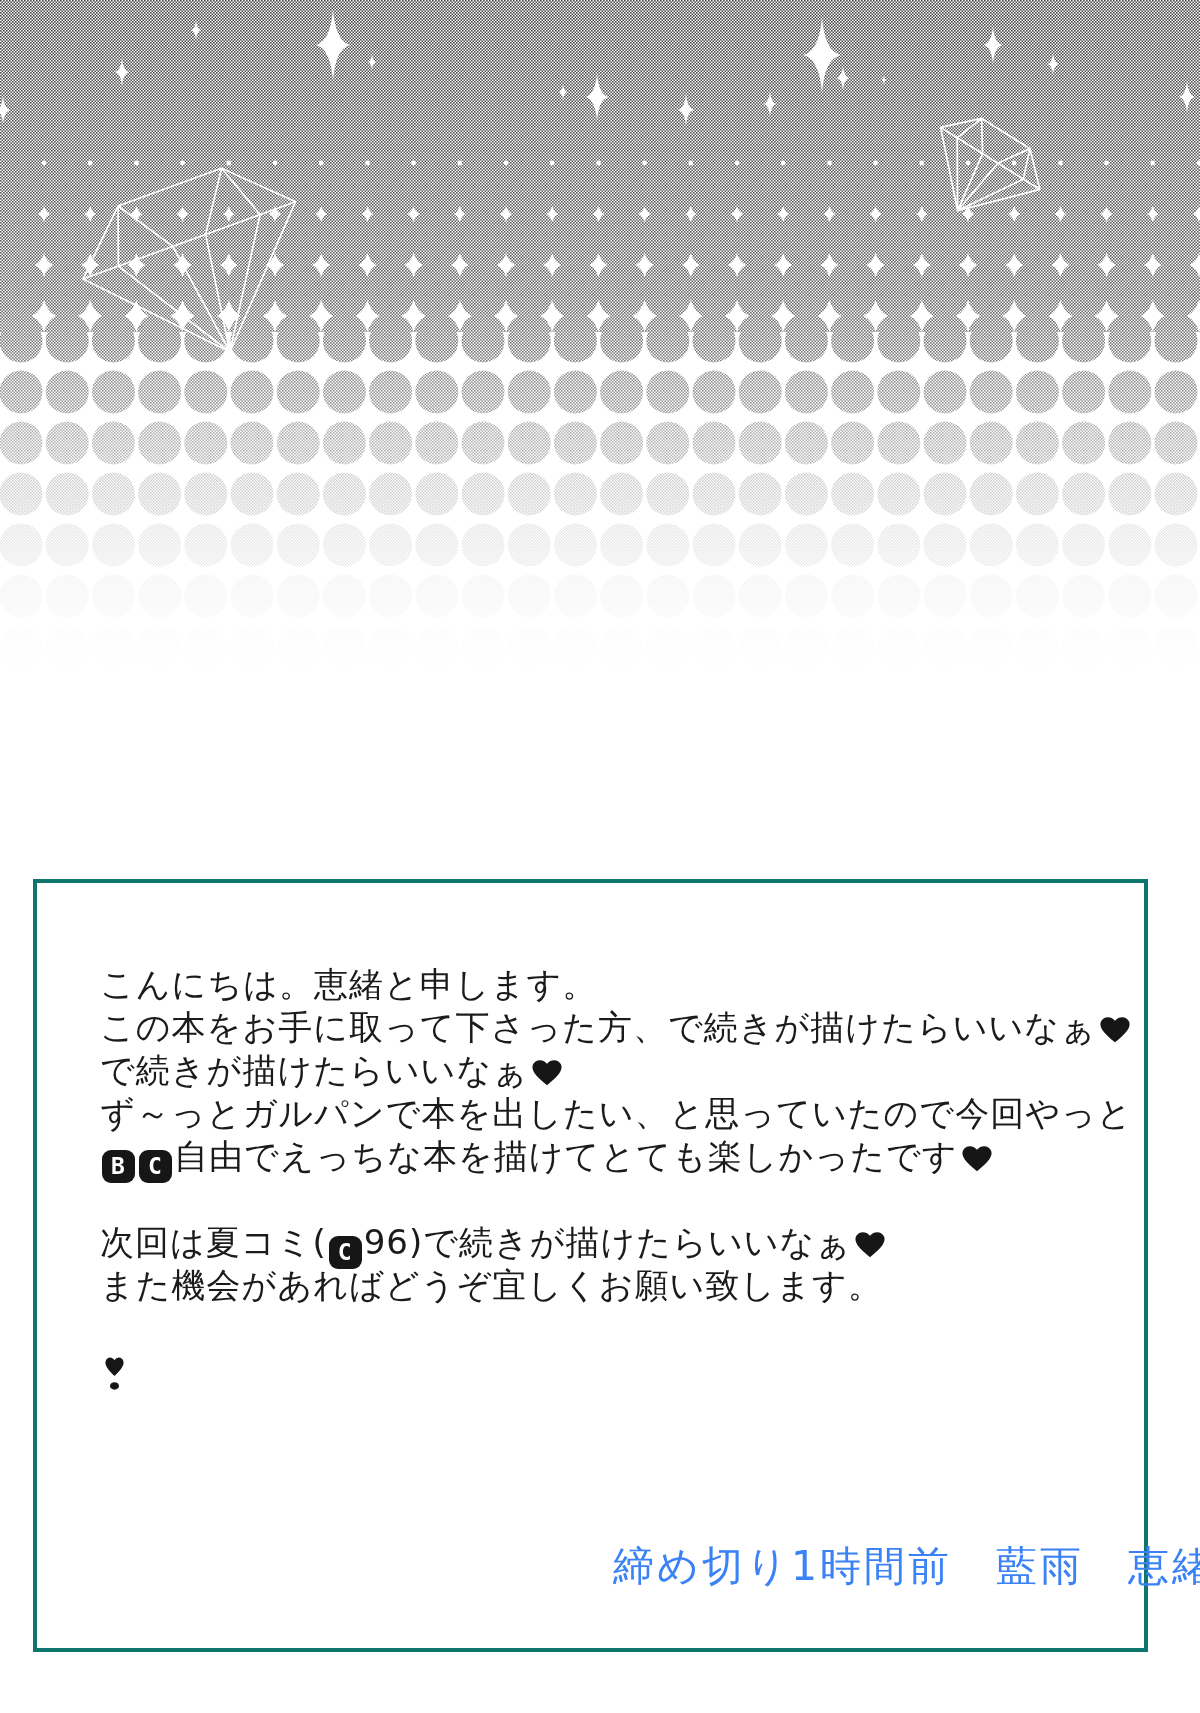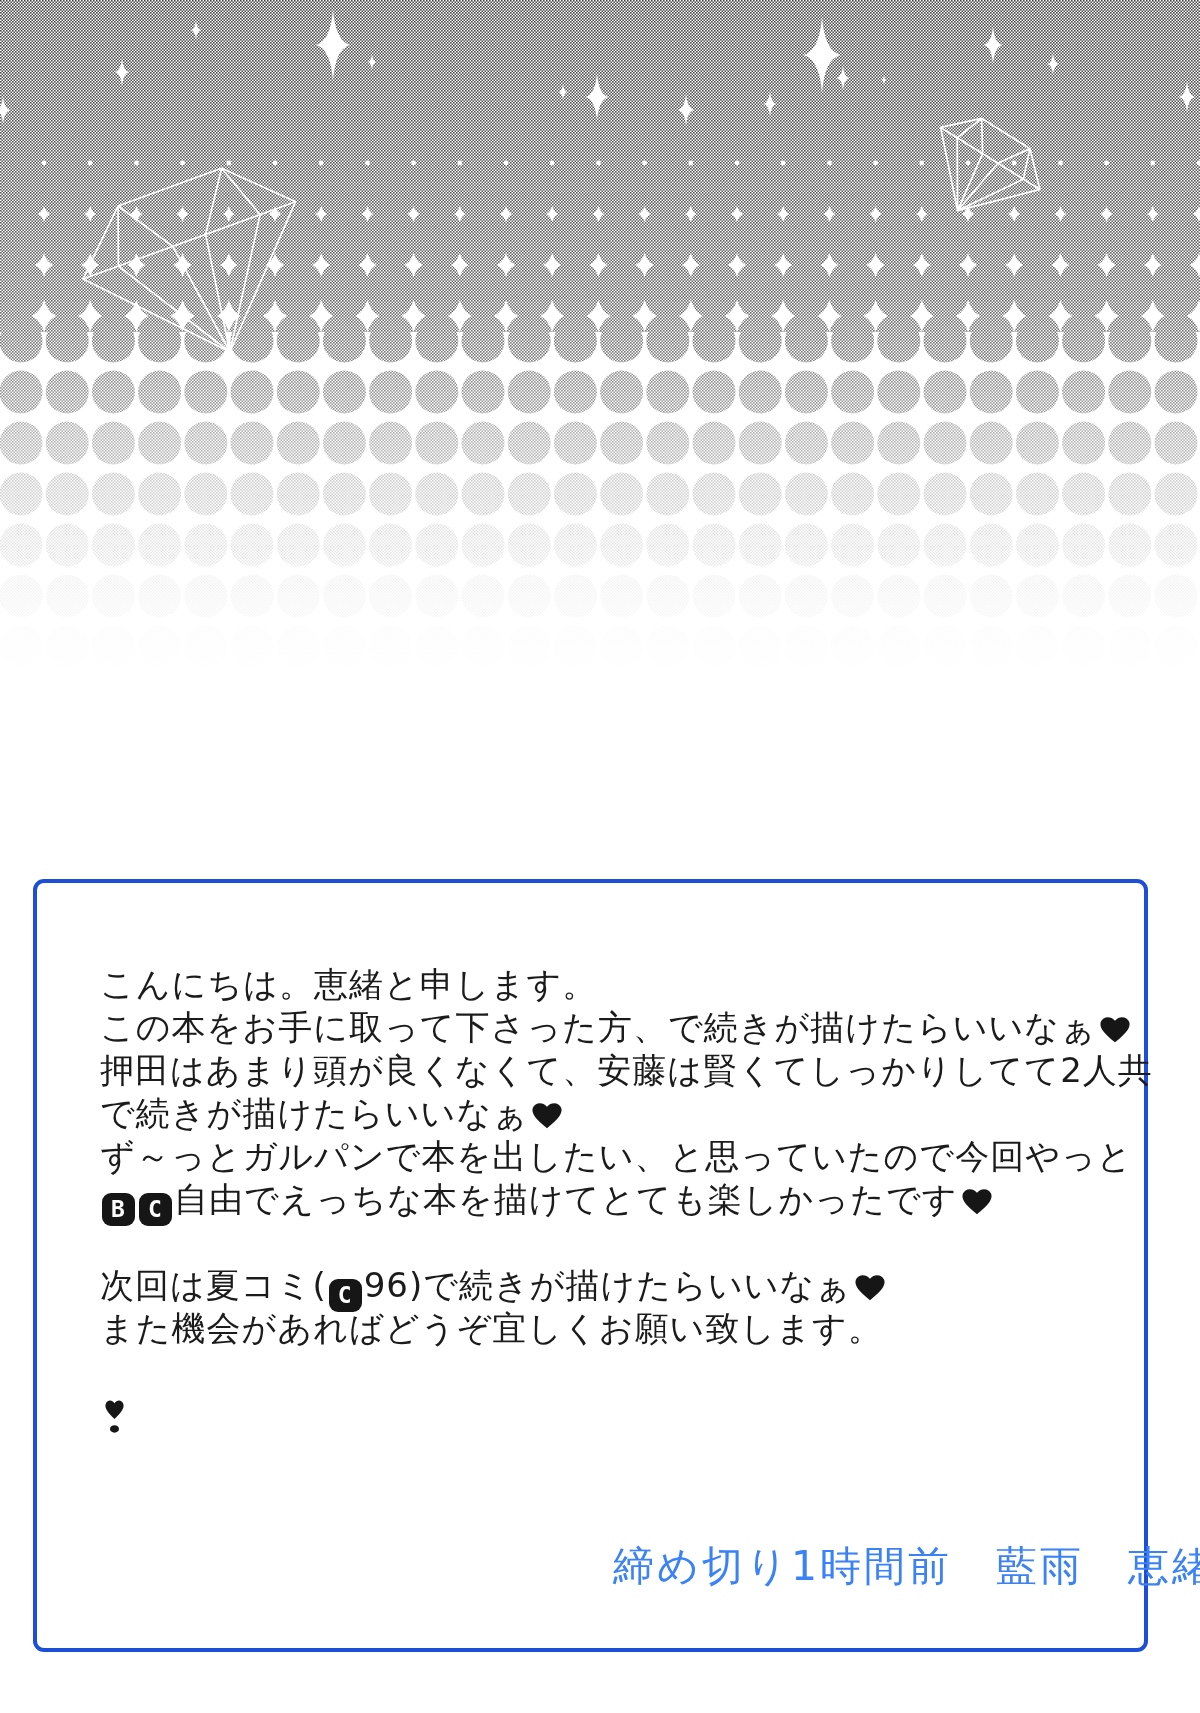--- a/index.html
+++ b/index.html
@@ -4,21 +4,21 @@
 <style>
   html,body{margin:0;padding:0;}
   body{
     width:1200px;height:1713px;background:#ffffff;
     font-family:"DejaVu Sans","Liberation Sans",sans-serif;
   }
   .page{position:relative;width:1200px;height:1713px;overflow:hidden;background:#ffffff;}
   #banner-svg{position:absolute;top:0;left:0;display:block;}
   .afterword-box{
     position:absolute;left:33px;top:879px;width:1107px;height:765px;
-    border:4px solid #1d4ed8;border-radius:11px;background:#ffffff;
+    border:4px solid #0f766e;border-radius:0;background:#ffffff;
   }
   .afterword-text{
     position:absolute;left:63px;top:80px;
     font-size:34px;line-height:43px;color:#1b1b1b;letter-spacing:1px;
   }
   .t-line{height:43px;white-space:nowrap;}
   .seg{vertical-align:baseline;}
   .badge{
     display:inline-flex;align-items:center;justify-content:center;
     width:33px;height:33px;border-radius:9px;background:#161616;color:#ffffff;
@@ -479,21 +479,20 @@
     <rect x="0" y="0" width="1200" height="700" fill="url(#fade)"></rect>
   </svg>
 
   <div class="afterword-box">
     <div class="afterword-text" id="afterword-lines">
         <div class="t-line"><span class="seg">こんにちは。恵緒と申します。</span></div>
         <div class="t-line"><span class="seg">この本をお手に取って下さった方、で続きが描けたらいいなぁ</span><svg viewBox="0.5 1.5 19 20" width="32" height="29" preserveAspectRatio="none" class="heart-icon">
             <path d="M10,21 C3,14.5 0.5,10.5 1.6,6.9 C2.7,3.4 7.3,2.2 10,6.2 C12.7,2.2 17.3,3.4 18.4,6.9 C19.5,10.5 17,14.5 10,21 Z" fill="#161616"></path>
             <title>♥</title>
           </svg></div>
-        <div class="t-line"><span class="seg">押田はあまり頭が良くなくて、安藤は賢くてしっかりしてて2人共</span></div>
         <div class="t-line"><span class="seg">で続きが描けたらいいなぁ</span><svg viewBox="0.5 1.5 19 20" width="32" height="29" preserveAspectRatio="none" class="heart-icon">
             <path d="M10,21 C3,14.5 0.5,10.5 1.6,6.9 C2.7,3.4 7.3,2.2 10,6.2 C12.7,2.2 17.3,3.4 18.4,6.9 C19.5,10.5 17,14.5 10,21 Z" fill="#161616"></path>
             <title>♥</title>
           </svg></div>
         <div class="t-line"><span class="seg">ず～っとガルパンで本を出したい、と思っていたので今回やっと</span></div>
         <div class="t-line"><span class="badge">B</span><span class="badge">C</span><span class="seg">自由でえっちな本を描けてとても楽しかったです</span><svg viewBox="0.5 1.5 19 20" width="32" height="29" preserveAspectRatio="none" class="heart-icon">
             <path d="M10,21 C3,14.5 0.5,10.5 1.6,6.9 C2.7,3.4 7.3,2.2 10,6.2 C12.7,2.2 17.3,3.4 18.4,6.9 C19.5,10.5 17,14.5 10,21 Z" fill="#161616"></path>
             <title>♥</title>
           </svg></div>
         <div class="t-line">&nbsp;</div>

